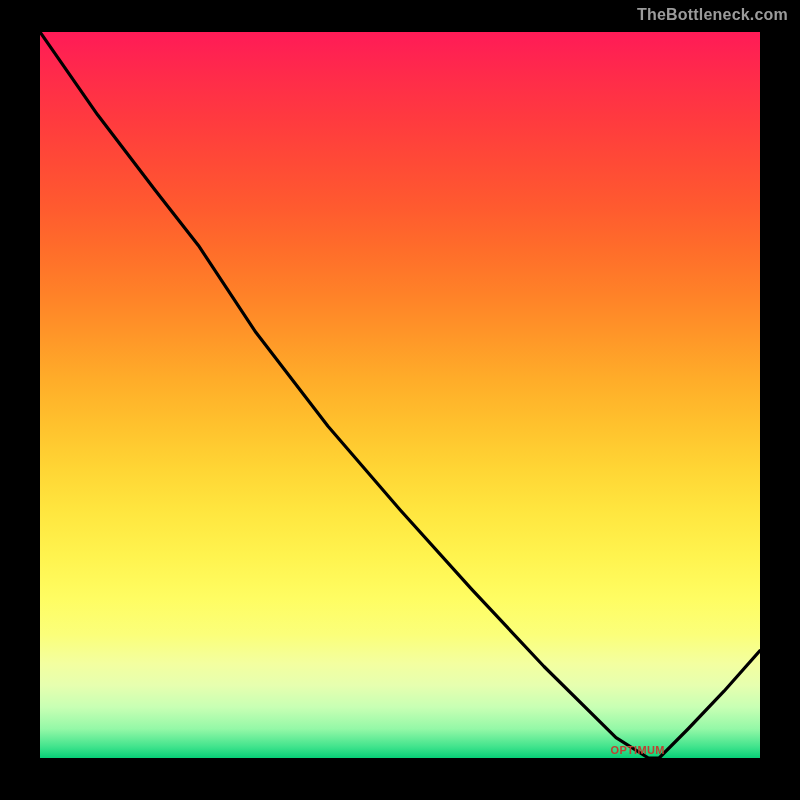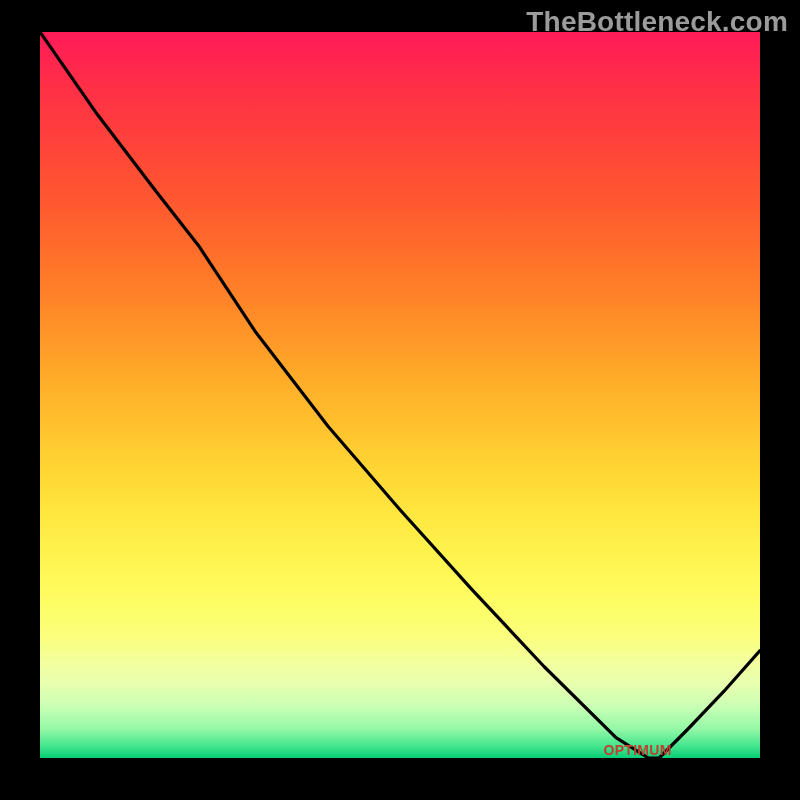--- a/index.html
+++ b/index.html
@@ -15,21 +15,21 @@
     position: relative;
     width: 800px;
     height: 800px;
     background: #000;
   }
   .attribution {
     position: absolute;
     top: 6px;
     right: 12px;
     color: #9b9b9b;
-    font-size: 28px;
+    font-size: 16px;
     font-weight: 600;
     letter-spacing: 0.2px;
   }
   .plot {
     position: absolute;
     left: 40px;
     top: 32px;
     width: 720px;
     height: 726px;
     
@@ -61,21 +61,21 @@
   svg.curve {
     position: absolute;
     left: 0;
     top: 0;
     width: 720px;
     height: 726px;
   }
   .optimal-label {
     position: absolute;
     color: #c14032;
-    font-size: 14px;
+    font-size: 11px;
     font-weight: 700;
     letter-spacing: 0.3px;
     transform: translate(-50%, -50%);
     white-space: nowrap;
   }
 </style>
 </head>
 <body>
 
 <div class="frame">

